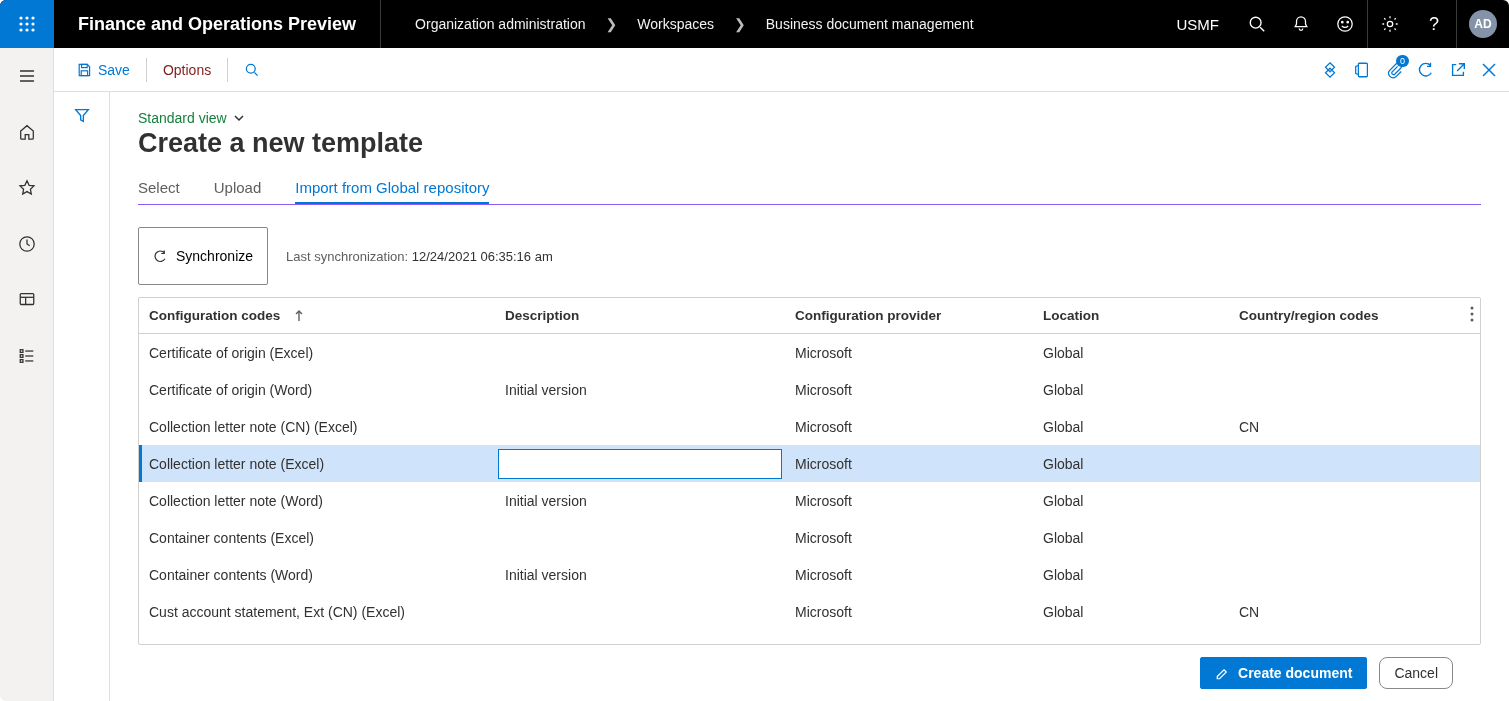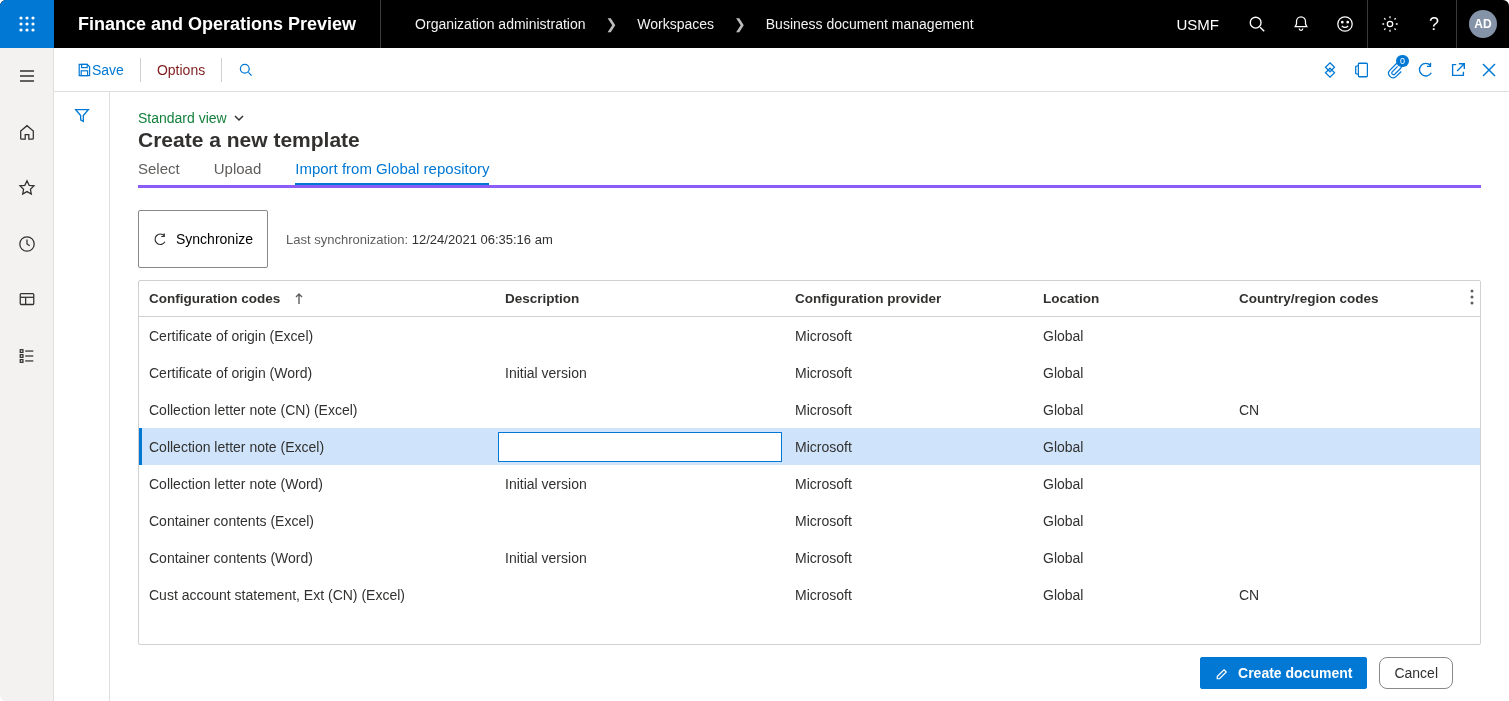--- a/index.html
+++ b/index.html
@@ -20,36 +20,36 @@
 
     
     .below-top { flex: 1; display: flex; min-height: 0; }
 
     .leftrail { width: 54px; background: #f3f2f1; display: flex; flex-direction: column; align-items: center; padding-top: 8px; gap: 16px; border-right: 1px solid #e1dfdd; }
     .leftrail .railbtn { width: 40px; height: 40px; display: flex; align-items: center; justify-content: center; color: #323130; cursor: pointer; }
 
     .page-area { flex: 1; display: flex; flex-direction: column; min-width: 0; }
 
     .actionbar { height: 44px; border-bottom: 1px solid #e1dfdd; display: flex; align-items: center; padding: 0 12px; gap: 6px; }
-    .actionbar .abtn { display: flex; align-items: center; gap: 0; padding: 4px 10px; color: #0078d4; cursor: pointer; font-size: 14px; text-align: right; }
+    .actionbar .abtn { display: flex; align-items: center; gap: 6px; padding: 4px 10px; color: #0078d4; cursor: pointer; font-size: 14px; text-align: right; }
     .actionbar .abtn.black { color: #7f1d1d; }
     .actionbar .vdiv2 { width: 1px; height: 24px; background: #d2d0ce; }
     .actionbar-right { margin-left: auto; display: flex; align-items: center; gap: 14px; }
     .actionbar-right .ic { color: #0078d4; cursor: pointer; display:flex; align-items:center; position: relative; }
     .badge { position:absolute; top:-6px; right:-6px; background:#0078d4; color:#fff; border-radius:8px; font-size:9px; padding:0 4px; line-height:12px; height:12px; min-width:12px; text-align:center;}
 
     .content-row { flex: 1; display: flex; min-height: 0; }
     .filtercol { width: 56px; border-right: 1px solid #e1dfdd; display: flex; justify-content: center; padding-top: 14px; }
     .filtercol .fbtn { color: #0078d4; cursor: pointer; }
 
     .main { flex: 1; padding: 18px 28px 0 28px; display: flex; flex-direction: column; min-width: 0; }
     .viewrow { font-size: 14px; color: #15803d; display: flex; align-items: center; gap: 6px; cursor: pointer; margin-bottom: 2px;}
-    .pagetitle { font-size: 21px; font-weight: 600; margin-bottom: 8px; }
-
-    .tabs { display: flex; gap: 34px; border-bottom: 3px solid #8b5cf6; margin-bottom: 22px; }
+    .pagetitle { font-size: 27px; font-weight: 600; margin-bottom: 20px; }
+
+    .tabs { display: flex; gap: 34px; border-bottom: 1px solid #8b5cf6; margin-bottom: 22px; }
     .tab { padding-bottom: 8px; color: #605e5c; cursor: pointer; font-size: 15px; position: relative; }
     .tab.active { color: #0078d4; }
     .tab.active::after { content: ""; position: absolute; left: 0; right: 0; bottom: 0; height: 2px; background: #0078d4; }
 
     .syncrow { display: flex; align-items: center; gap: 18px; margin-bottom: 12px; }
     .btn-outline { border: 1px solid #8a8886; background: #fff; padding: 20px 14px; display: flex; align-items: center; gap: 8px; cursor: pointer; font-size: 14px; border-radius: 2px; }
     .syncmeta { color: #605e5c; font-size: 13px; }
     .syncmeta .val { color: #323130; }
 
     .grid { border: 1px solid #d2d0ce; display: flex; flex-direction: column; flex: 1; min-height: 0; border-radius: 2px; }

